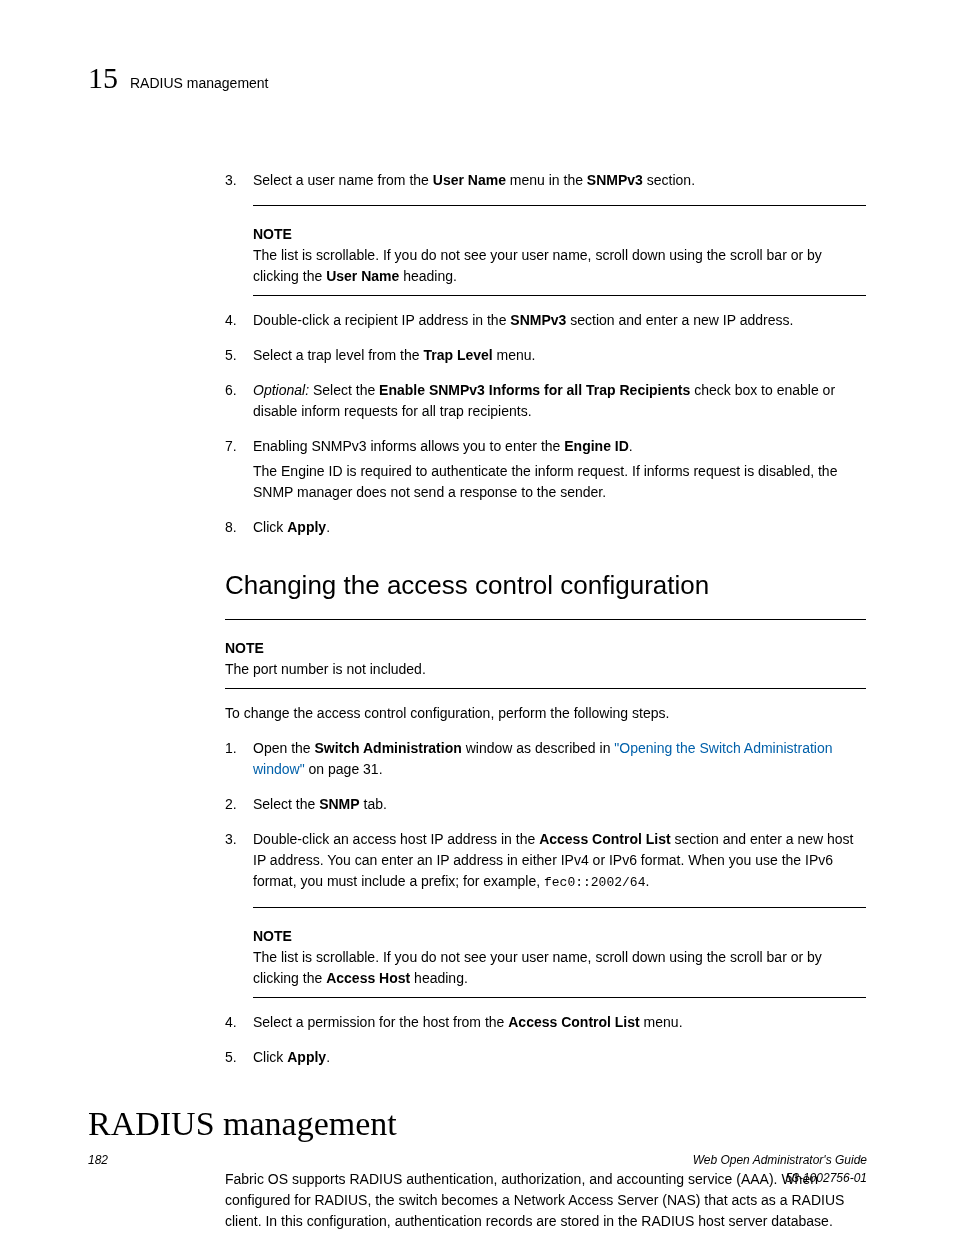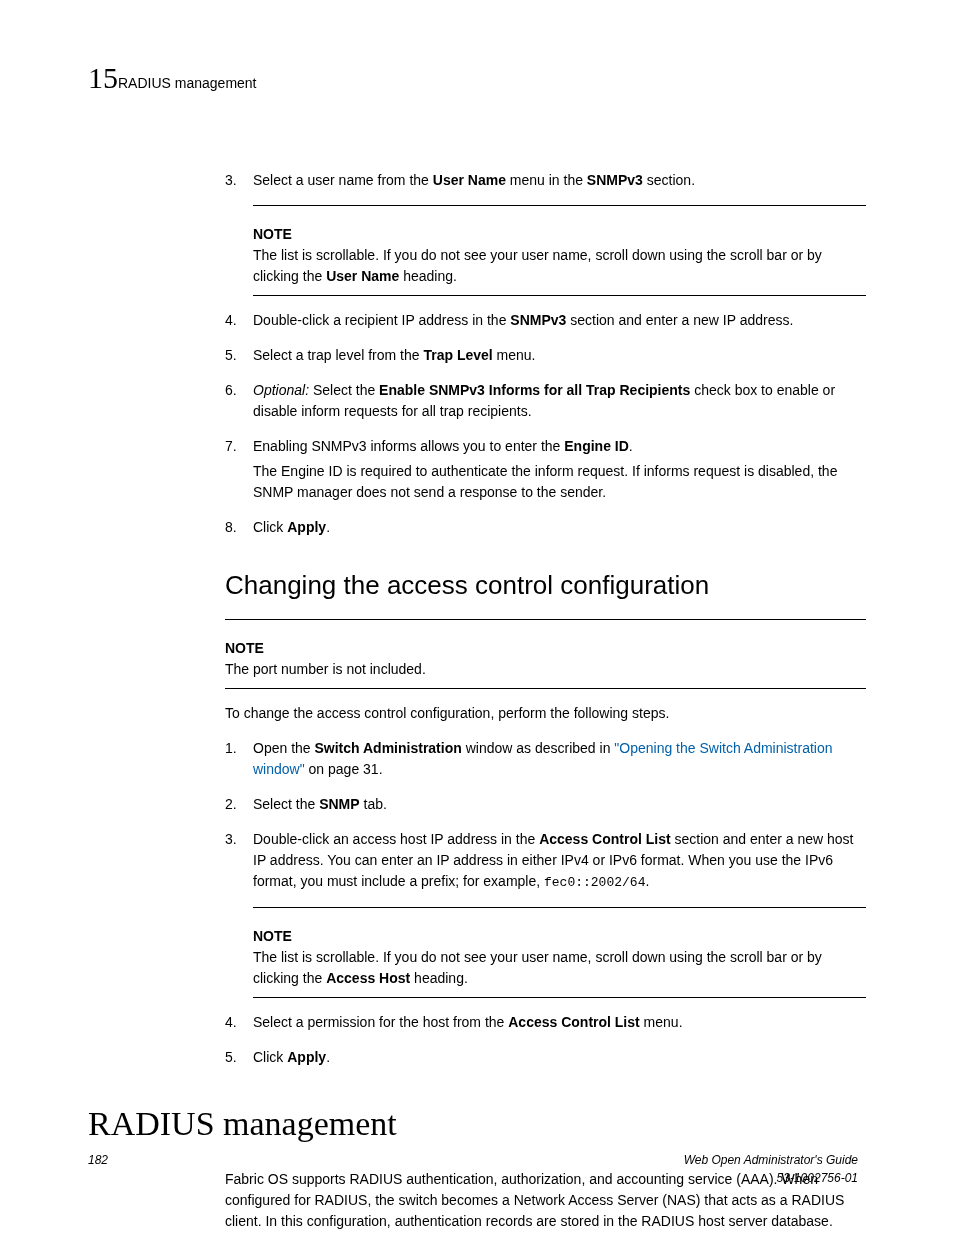--- a/index.html
+++ b/index.html
@@ -15,20 +15,21 @@
     width: 954px;
     height: 1235px;
     box-sizing: border-box;
     padding: 55px 88px 40px 88px;
     position: relative;
     margin: 0 auto;
   }
   .header {
     display: flex;
     align-items: baseline;
+    gap: 12px;
     margin-bottom: 70px;
   }
   .chapter-num {
     font-family: Georgia, 'Times New Roman', serif;
     font-size: 30px;
     font-weight: 400;
   }
   .body-content {
     margin-left: 137px;
   }
@@ -74,21 +75,21 @@
   .link {
     color: #0060aa;
   }
   .b { font-weight: bold; text-align: center; }
   .i { font-style: italic; }
   .mono { font-family: 'Courier New', monospace; font-size: 13px; }
   .footer {
     position: absolute;
     bottom: 48px;
     left: 88px;
-    right: 96px;
+    right: 87px;
     display: flex;
     justify-content: space-between;
     font-style: italic;
     font-size: 12px;
     margin-top: 37px;
   }
   .footer-right { text-align: right; }
 </style>
 </head>
 <body>

